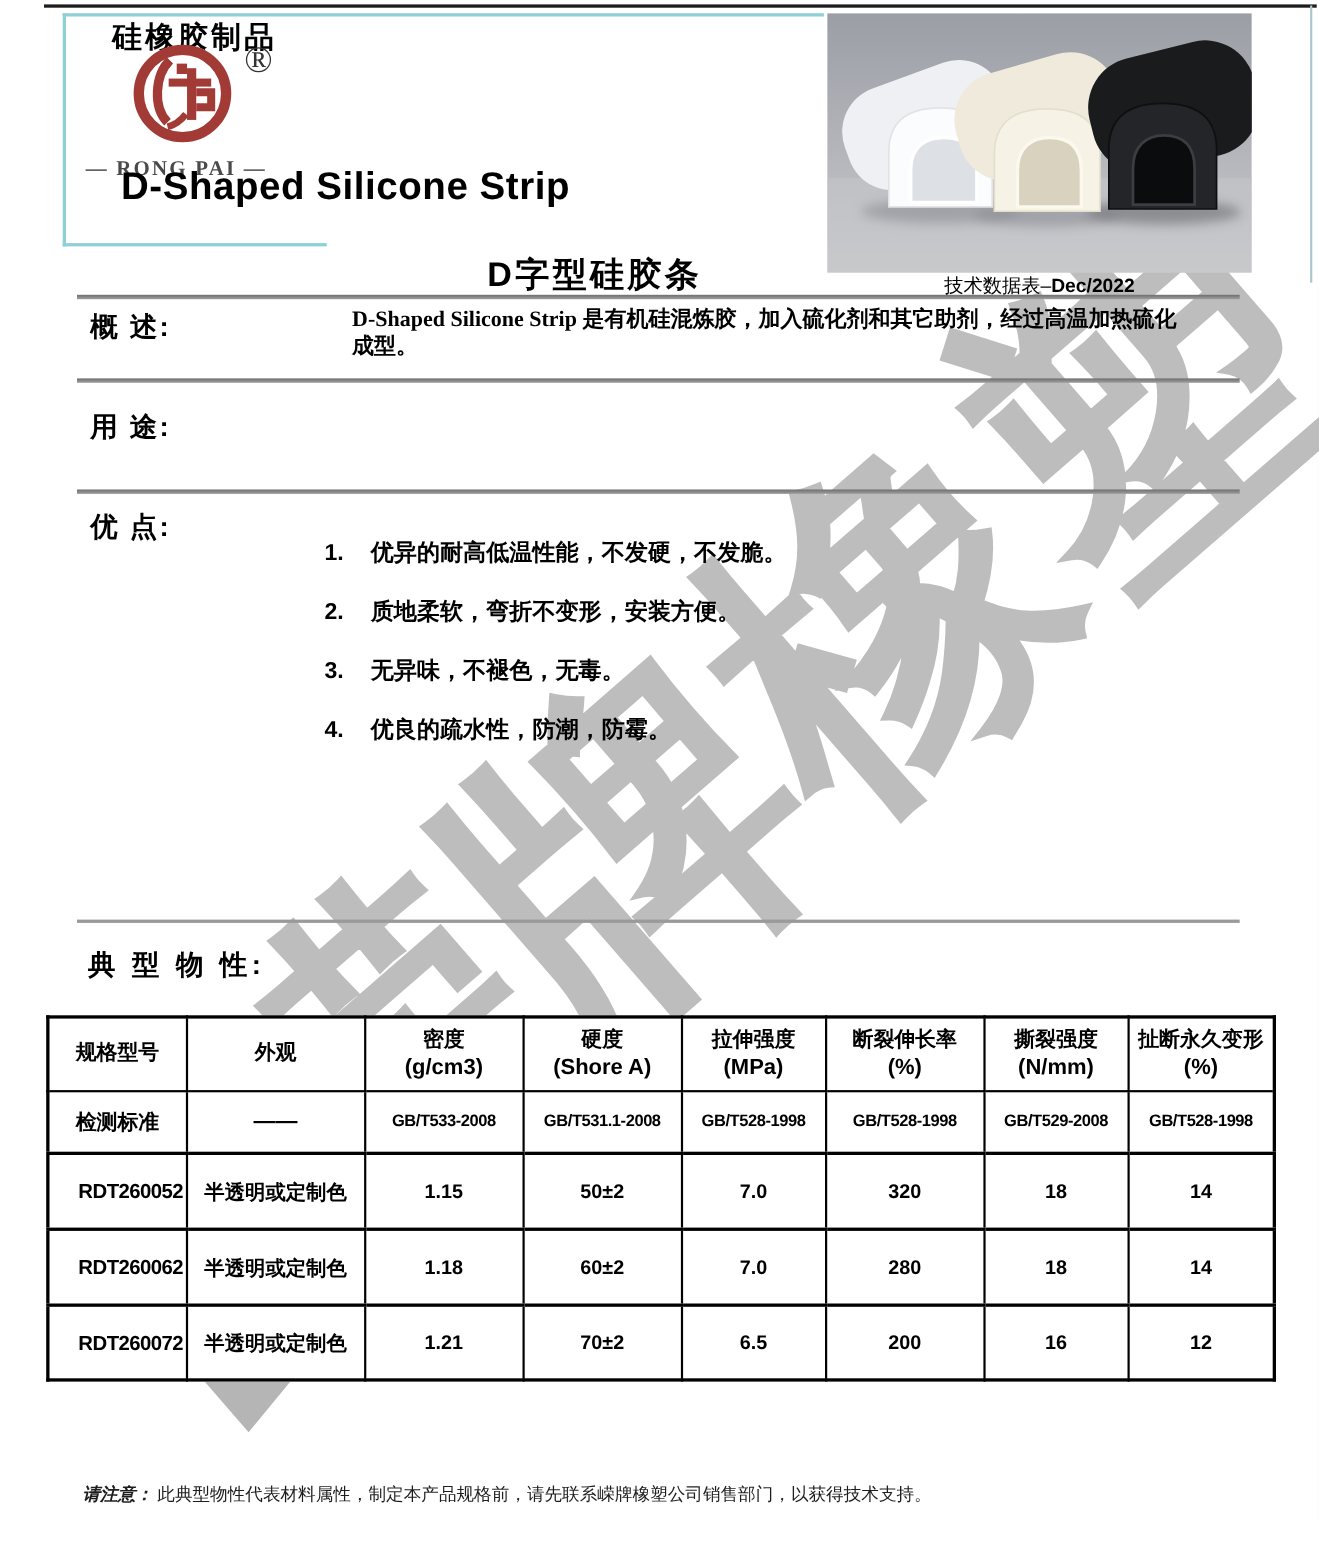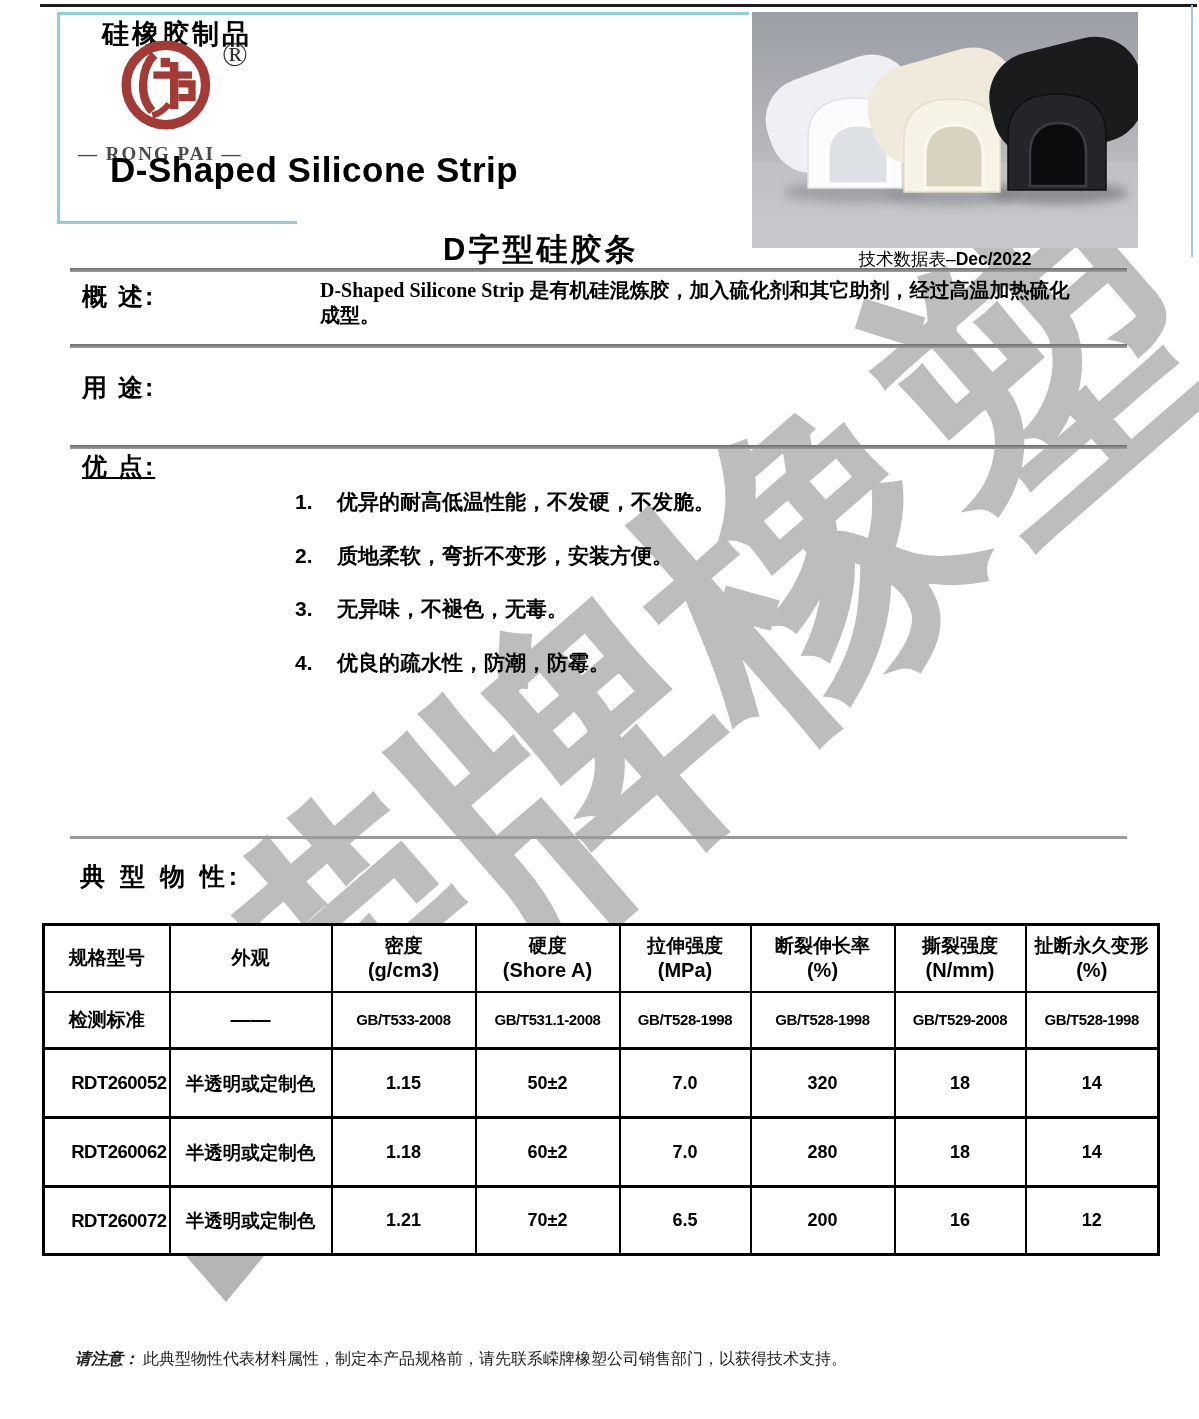--- a/index.html
+++ b/index.html
@@ -36,21 +36,21 @@
     left:220px;top:920px;z-index:1;white-space:nowrap;
     font-family:"DejaVu Serif",serif;font-weight:700;
     font-size:310px;line-height:310px;color:#bdbdbd;
     transform:rotate(-41deg);transform-origin:left center;
   }
   .wm-triangle{left:186px;top:1256px;width:0;height:0;z-index:1;
     border-left:40px solid transparent;border-right:38px solid transparent;
     border-top:46px solid #b5b5b5;}
   
   .sec-label{left:82px;font-size:25px;font-weight:700;letter-spacing:2px;z-index:2;}
-  .lab-overview{top:280px;} .lab-usage{top:371px;} .lab-adv{top:450px;text-decoration:underline;}
+  .lab-overview{top:280px;} .lab-usage{top:371px;} .lab-adv{top:462px;}
   .lab-props{left:80px;top:860px;letter-spacing:4px;}
   .body-text{left:320px;width:760px;font-size:20px;line-height:25px;font-weight:700;
     font-family:"Liberation Serif",serif;z-index:2;}
   .overview-text{top:278px;} .usage-text{top:368px;}
   .adv-item{left:295px;font-size:21px;font-weight:700;z-index:2;}
   .adv-item .num{display:inline-block;width:26px;}
   .adv-item .txt{margin-left:16px;}
   .i1{top:488px;} .i2{top:542px;} .i3{top:595px;} .i4{top:649px;}
   
   .props-table{left:42px;top:923px;z-index:2;}

